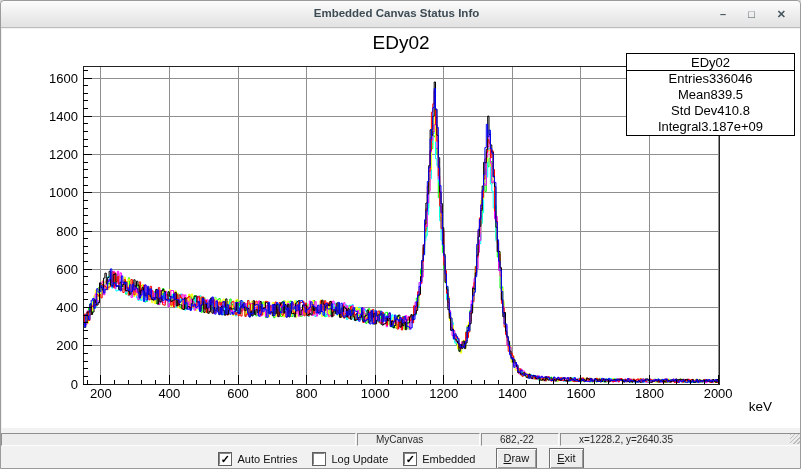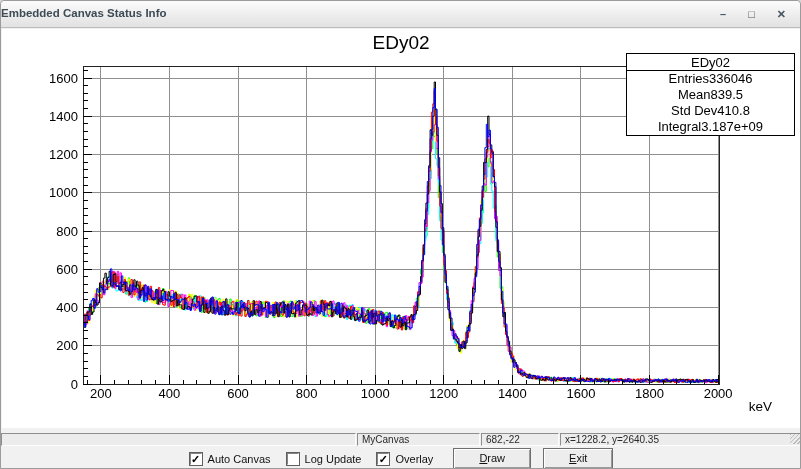--- a/index.html
+++ b/index.html
@@ -8,62 +8,62 @@
   .window {
     position:relative; width:801px; height:469px; background:#f1f1f1;
     border:1px solid #9b9b9b; border-radius:4px 4px 0 0; overflow:hidden;
   }
   .titlebar {
     position:absolute; left:0; top:0; width:100%; height:27px;
     background:linear-gradient(#fcfcfc,#e9e9e9 70%,#e2e2e2);
     border-bottom:1px solid #bcbcbc; border-radius:4px 4px 0 0;
   }
   .titlebar .title {
-    position:absolute; left:0; right:8px; top:6px; text-align:left;
+    position:absolute; left:0; right:8px; top:6px; text-align:center;
     font-size:11.5px; font-weight:bold; color:#3d4b55;
   }
   .winbtns { position:absolute; right:14px; top:5px; display:flex; gap:22px; }
   .winbtn { font-size:11px; font-weight:bold; color:#47565f; cursor:default; line-height:16px; }
   .canvas {
     position:absolute; left:1px; top:28px; width:799px; height:399px; background:#ffffff;
   }
   .canvas svg { position:absolute; left:0; top:0; }
   .statsbox {
     position:absolute; left:624px; top:24px; width:169px; background:#fff;
     border:1px solid #000; font-size:13px; color:#000; z-index:5;
   }
   .statsbox .st-title {
     text-align:center; height:17px; line-height:17px; border-bottom:1px solid #000;
   }
   .statsbox .st-row { display:flex; justify-content:center; padding:0 6px; height:16px; line-height:16px; }
   .statusbar { position:absolute; left:0; top:432px; width:801px; height:14px; display:flex; }
   .status-seg {
     height:13px; background:#ececec; font-size:10px; color:#2a2a2a;
     border:1px solid; border-color:#8e8e8e #fdfdfd #fdfdfd #8e8e8e;
-    padding:0 4px; line-height:11px; overflow:hidden; white-space:nowrap; margin-right:1px;
+    padding:0 18px; line-height:11px; overflow:hidden; white-space:nowrap; margin-right:1px;
     position:relative;
   }
   .seg-0 { width:355px; } .seg-1 { width:123px; } .seg-2 { width:78px; } .seg-3 { flex:1; margin-right:0; }
   .grip {
     position:absolute; right:1px; bottom:1px; width:10px; height:10px;
     background:repeating-linear-gradient(135deg,#bdbdbd 0 1px,transparent 1px 3px);
   }
   .controlbar {
     position:absolute; left:0; top:446px; width:801px; height:23px; background:#f1f1f1;
     display:flex; align-items:center; justify-content:center; gap:16px;
   }
   .chk { display:flex; align-items:center; gap:6px; cursor:default; }
   .chk .box {
     width:12px; height:12px; background:#fff; border:1px solid;
     border-color:#848484 #ffffff #ffffff #848484; outline:1px solid #5f5f5f;
     font-size:11px; line-height:10px; text-align:center; color:#000; font-weight:bold;
   }
   .chk .lbl { font-size:11px; color:#111; }
   .btn {
-    min-width:33px; height:21px; padding:0 25px; background:#ededed;
+    min-width:33px; height:21px; padding:0 7px; background:#ededed;
     border:1px solid #6f6f6f; box-shadow:inset 1px 1px 0 #fff, inset -1px -1px 0 #9a9a9a;
     font-size:11px; color:#111; text-align:center; line-height:19px; cursor:default;
     font-family:"Liberation Sans", sans-serif;
   }
   .btn u { text-decoration:underline; }
   text { font-family:"Liberation Sans", sans-serif; fill:#000; }
 </style>
 </head>
 <body>
 
@@ -245,29 +245,29 @@
     <div class="status-seg seg-2">682,-22</div>
     <div class="status-seg seg-3">
       <span>x=1228.2, y=2640.35</span>
       <span class="grip"></span>
     </div>
   </div>
 
   <div class="controlbar">
     <label class="chk">
       <span class="box">✓</span>
-      <span class="lbl">Auto Canvas</span>
+      <span class="lbl">Auto Entries</span>
     </label>
     <label class="chk">
       <span class="box"></span>
       <span class="lbl">Log Update</span>
     </label>
     <label class="chk">
       <span class="box">✓</span>
-      <span class="lbl">Overlay</span>
+      <span class="lbl">Embedded</span>
     </label>
     <div style="display:flex; gap:12px; margin-left:4px;">
       <div class="btn"><u>D</u>raw</div>
       <div class="btn"><u>E</u>xit</div>
     </div>
   </div>
 
 </div>
 
 </body></html>

